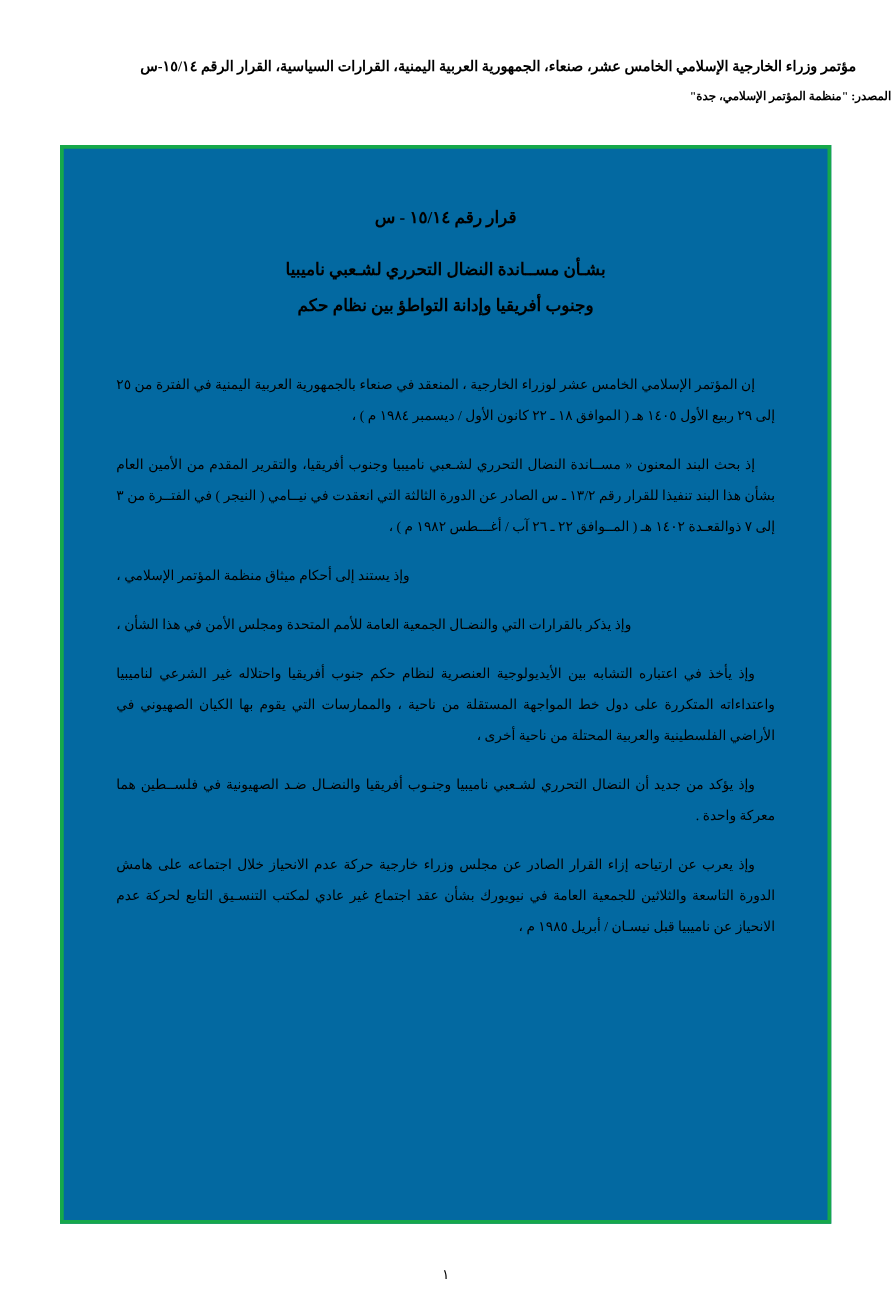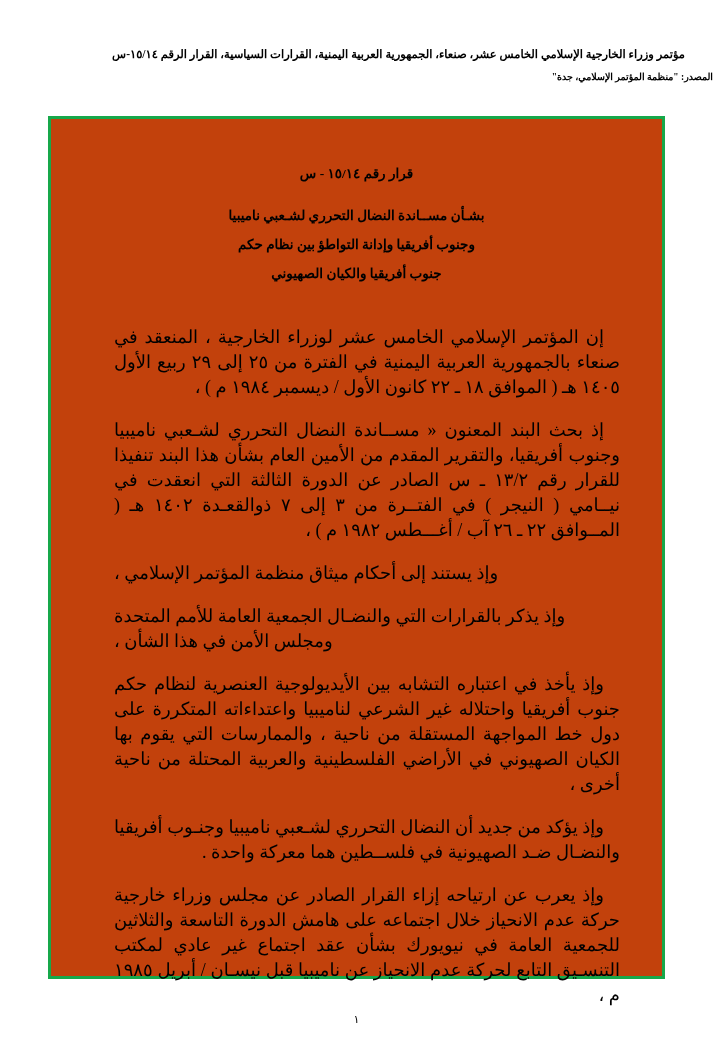--- a/index.html
+++ b/index.html
@@ -39,21 +39,21 @@
     margin-top: 9px;
   }
   .frame {
     position: absolute;
     top: 116px;
     right: 48px;
     left: 48px;
     bottom: 69px;
     border: 3px solid #16a84a;
     box-sizing: border-box;
-    background: #c2410c;
+    background: #0369a1;
   }
   .frame-inner {
     padding: 30px 42px 10px 42px;
     box-sizing: border-box;
     height: 100%;
   }
   .title-block {
     text-align: center;
     font-weight: bold;
   }
@@ -63,25 +63,24 @@
     letter-spacing: 0.5px;
   }
   .res-subject {
     font-size: 13.5px;
     margin-top: 20px;
     line-height: 27px;
   }
   .res-subject div { margin-top: 2px; }
   .body-block {
     margin-top: 38px;
-    font-size: 18px;
+    font-size: 11px;
     line-height: 25px;
     text-align: justify;
     text-justify: inter-word;
-    margin-left: 21px;
   }
   .para {
     margin-bottom: 14px;
   }
   .para.indent-first {
     text-indent: 16px;
   }
   .para.center-ish {
     text-align: left;
   }
@@ -105,21 +104,20 @@
   </div>
 
   <div class="frame">
     <div class="frame-inner">
 
       <div class="title-block">
         <div class="res-number">قرار رقم ١٥/١٤ - س</div>
         <div class="res-subject">
           <div>بشـأن مســاندة النضال التحرري لشـعبي ناميبيا</div>
           <div>وجنوب أفريقيا وإدانة التواطؤ بين نظام حكم</div>
-          <div>جنوب أفريقيا والكيان الصهيوني</div>
         </div>
       </div>
 
       <div class="body-block">
         <p class="para indent-first">إن المؤتمر الإسلامي الخامس عشر لوزراء الخارجية ، المنعقد في صنعاء بالجمهورية العربية اليمنية في الفترة من ٢٥ إلى ٢٩ ربيع الأول ١٤٠٥ هـ ( الموافق ١٨ ـ ٢٢ كانون الأول / ديسمبر ١٩٨٤ م ) ،</p>
         <p class="para indent-first">إذ بحث البند المعنون « مســاندة النضال التحرري لشـعبي ناميبيا وجنوب أفريقيا، والتقرير المقدم من الأمين العام بشأن هذا البند تنفيذا للقرار رقم ١٣/٢ ـ س الصادر عن الدورة الثالثة التي انعقدت في نيــامي ( النيجر ) في الفتــرة من ٣ إلى ٧ ذوالقعـدة ١٤٠٢ هـ ( المــوافق ٢٢ ـ ٢٦ آب / أغـــطس ١٩٨٢ م ) ،</p>
         <p class="para center-ish">وإذ يستند إلى أحكام ميثاق منظمة المؤتمر الإسلامي ،</p>
         <p class="para center-ish">وإذ يذكر بالقرارات التي والنضـال الجمعية العامة للأمم المتحدة ومجلس الأمن في هذا الشأن ،</p>
         <p class="para indent-first">وإذ يأخذ في اعتباره التشابه بين الأيديولوجية العنصرية لنظام حكم جنوب أفريقيا واحتلاله غير الشرعي لناميبيا واعتداءاته المتكررة على دول خط المواجهة المستقلة من ناحية ، والممارسات التي يقوم بها الكيان الصهيوني في الأراضي الفلسطينية والعربية المحتلة من ناحية أخرى ،</p>
         <p class="para indent-first">وإذ يؤكد من جديد أن النضال التحرري لشـعبي ناميبيا وجنـوب أفريقيا والنضـال ضـد الصهيونية في فلســطين هما معركة واحدة .</p>

